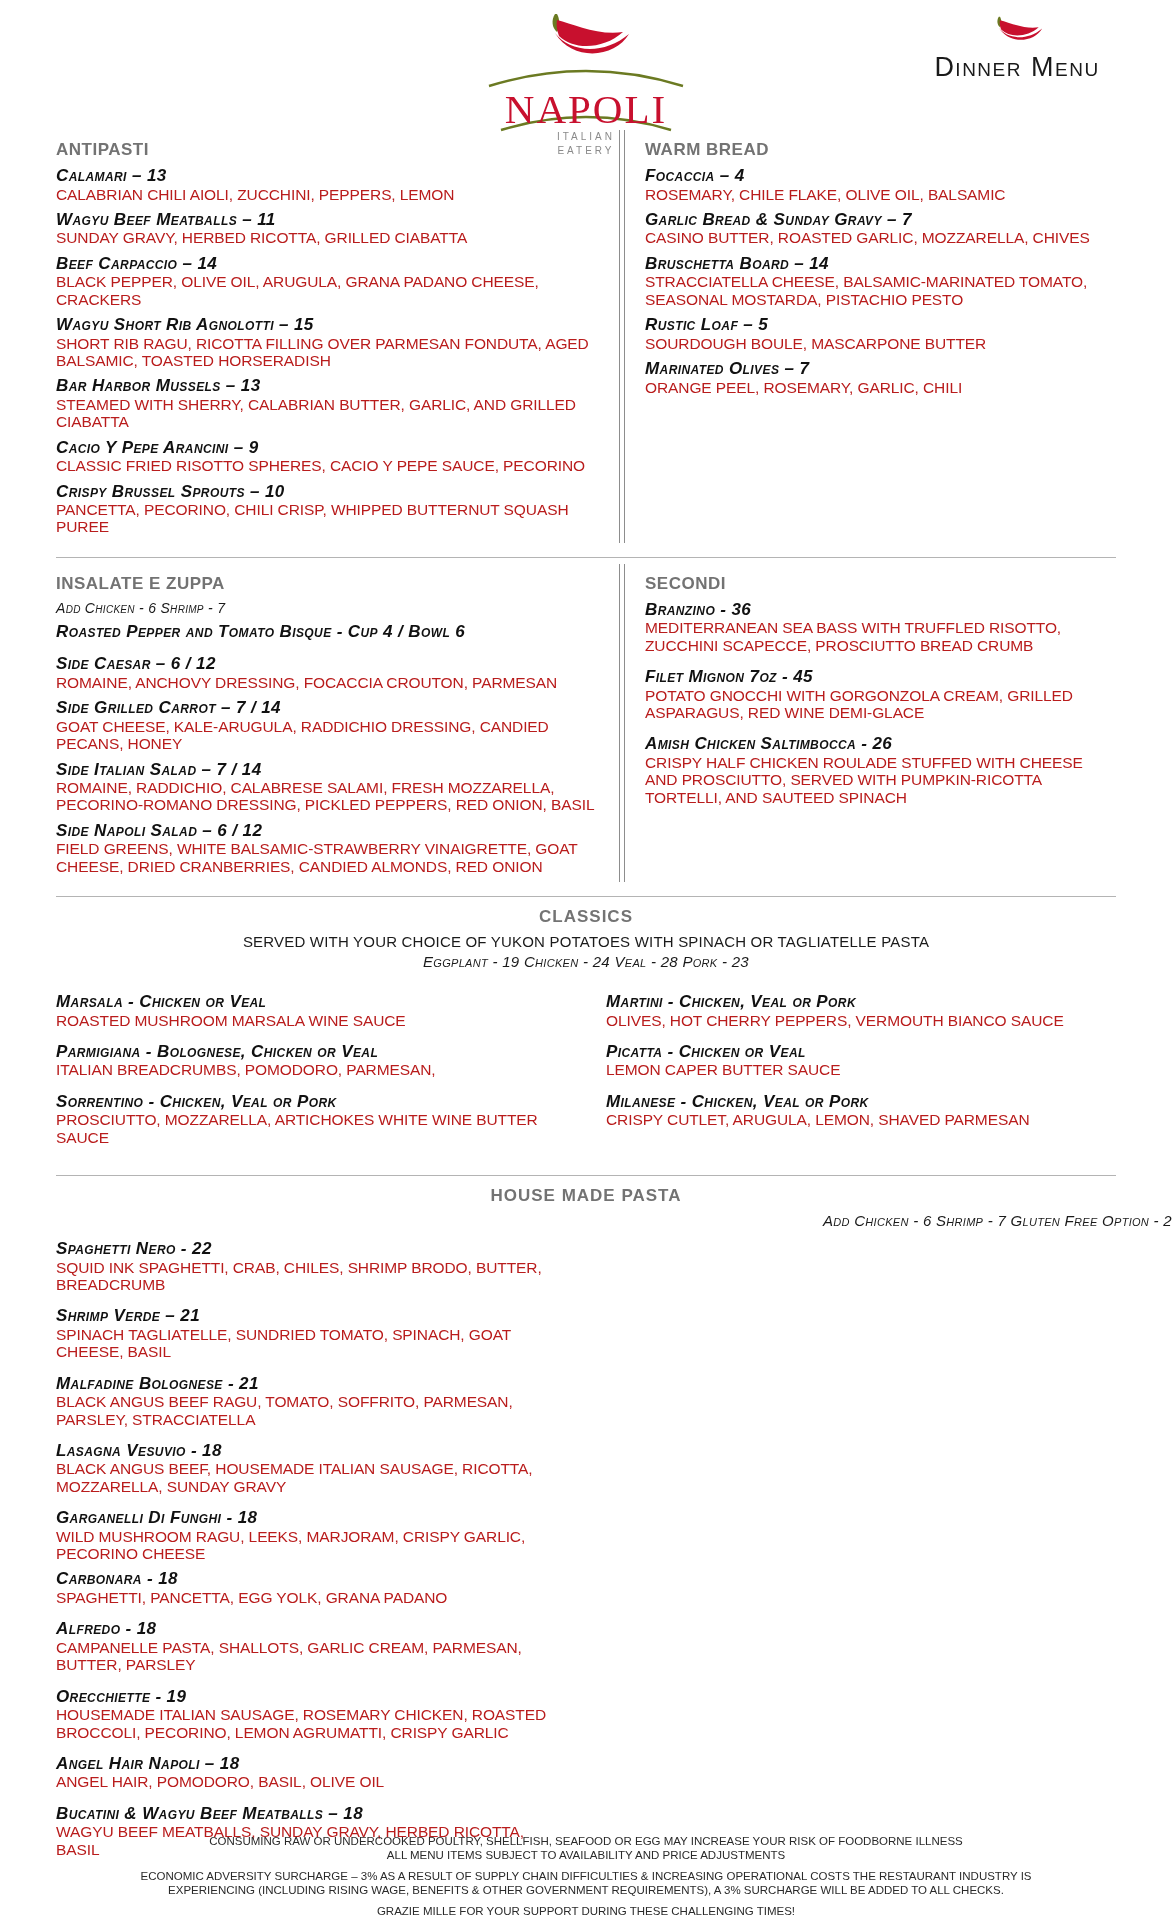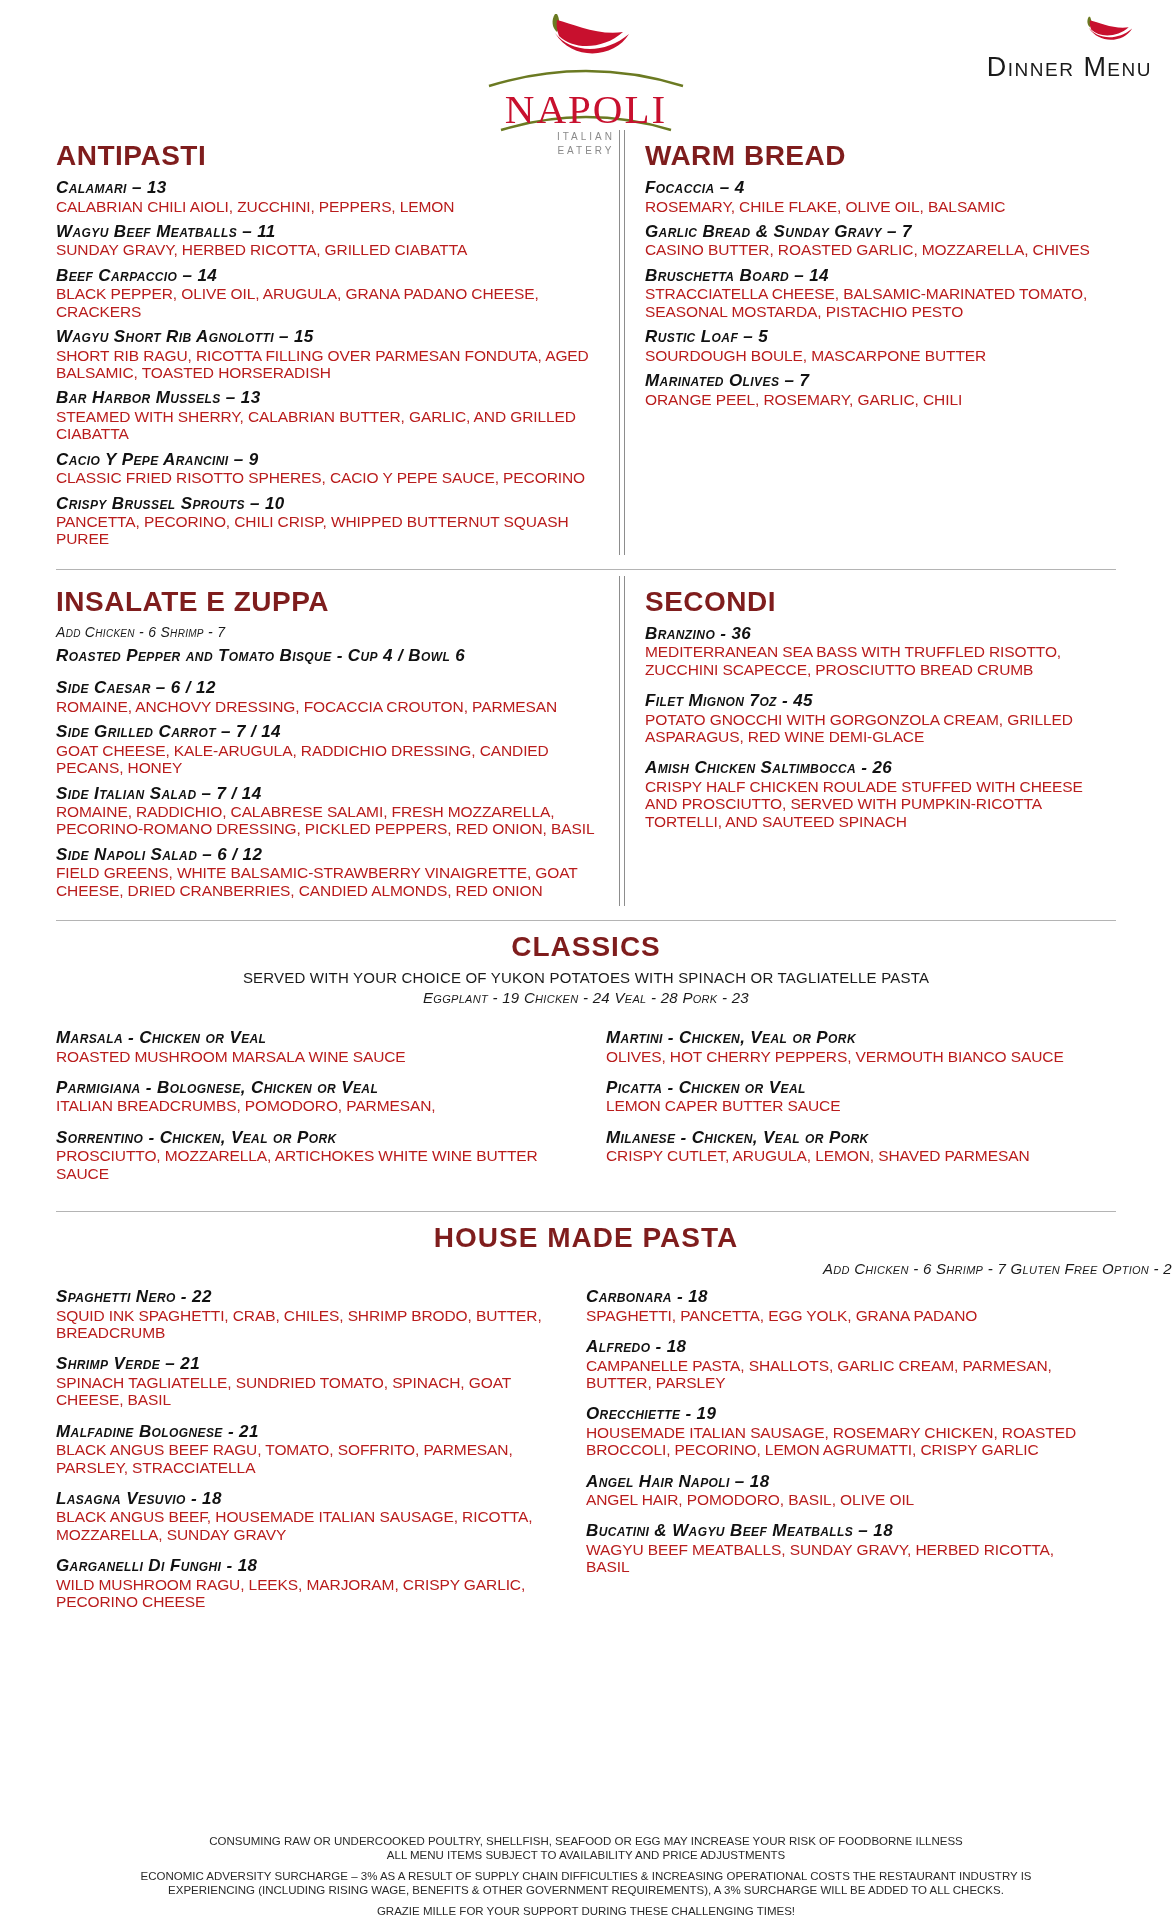--- a/index.html
+++ b/index.html
@@ -29,22 +29,22 @@
     font-family: "Liberation Serif", serif;
     font-size: 41px; letter-spacing: 2px;
     color: #c8102e; line-height: 0.95; margin-top: -44px;
   }
   .logo-sub {
     font-size: 10px; letter-spacing: 3px; color: #8a8a8a;
     line-height: 1.25; margin-top: 2px;
   }
 
   .dinner-block {
-    position: absolute; right: 20px; top: 12px;
-    text-align: right; width: 250px;
+    position: absolute; right: 30px; top: 12px;
+    text-align: center; width: 250px;
   }
   .dinner-title {
     font-size: 27px; font-weight: 400; letter-spacing: 1px;
     color: #1a1a1a; margin-top: 2px;
   }
 
   
   .band { padding: 0 56px; }
 
   .two-col { display: flex; align-items: stretch; }
@@ -56,22 +56,22 @@
   }
   .col-right { flex: 1; padding-left: 10px; }
 
   .hdiv {
     border-top: 1px solid #b4b4b4;
     margin: 14px 56px 0 56px;
   }
 
   
   .sec-title {
-    font-size: 28px; font-weight: 700; letter-spacing: 0.5px;
-    color: #7f1d1d; margin: 10px 0 6px 0;
+    font-size: 17px; font-weight: 700; letter-spacing: 0.5px;
+    color: #737373; margin: 10px 0 6px 0;
   }
   .sec-title.center { text-align: center; font-weight: 700; letter-spacing: 1px; }
 
   .sec-note {
     font-size: 15px; letter-spacing: 0.2px; text-align: center; color: #1a1a1a;
   }
   .sec-sub-italic {
     font-style: italic; font-size: 14px; font-variant: small-caps;
     letter-spacing: 0.3px; color: #1a1a1a; margin: 1px 0 6px 0;
   }
@@ -293,21 +293,21 @@
       </div>
     </div>
   </div>
 
   <div class="hdiv" style="margin-top:22px;"></div>
 
   <div style="margin-top:10px;">
     <div class="sec-title center">HOUSE MADE PASTA</div>
     <div class="sec-sub-italic center" style="font-size:15px;text-align:right;">Add Chicken - 6     Shrimp - 7    Gluten Free Option - 2</div>
 
-    <div class="pasta-cols" style="margin-top:10px;">
+    <div class="pasta-cols" style="margin-top:10px;flex-direction:column;">
       <div class="pc">
         <div class="item loose">
             <div class="item-name">Spaghetti Nero - 22</div>
             <div class="item-desc">SQUID INK SPAGHETTI, CRAB, CHILES, SHRIMP BRODO, BUTTER, BREADCRUMB</div>
           </div>
         <div class="item loose">
             <div class="item-name">Shrimp Verde – 21</div>
             <div class="item-desc">SPINACH TAGLIATELLE, SUNDRIED TOMATO, SPINACH, GOAT CHEESE, BASIL</div>
           </div>
         <div class="item loose">

